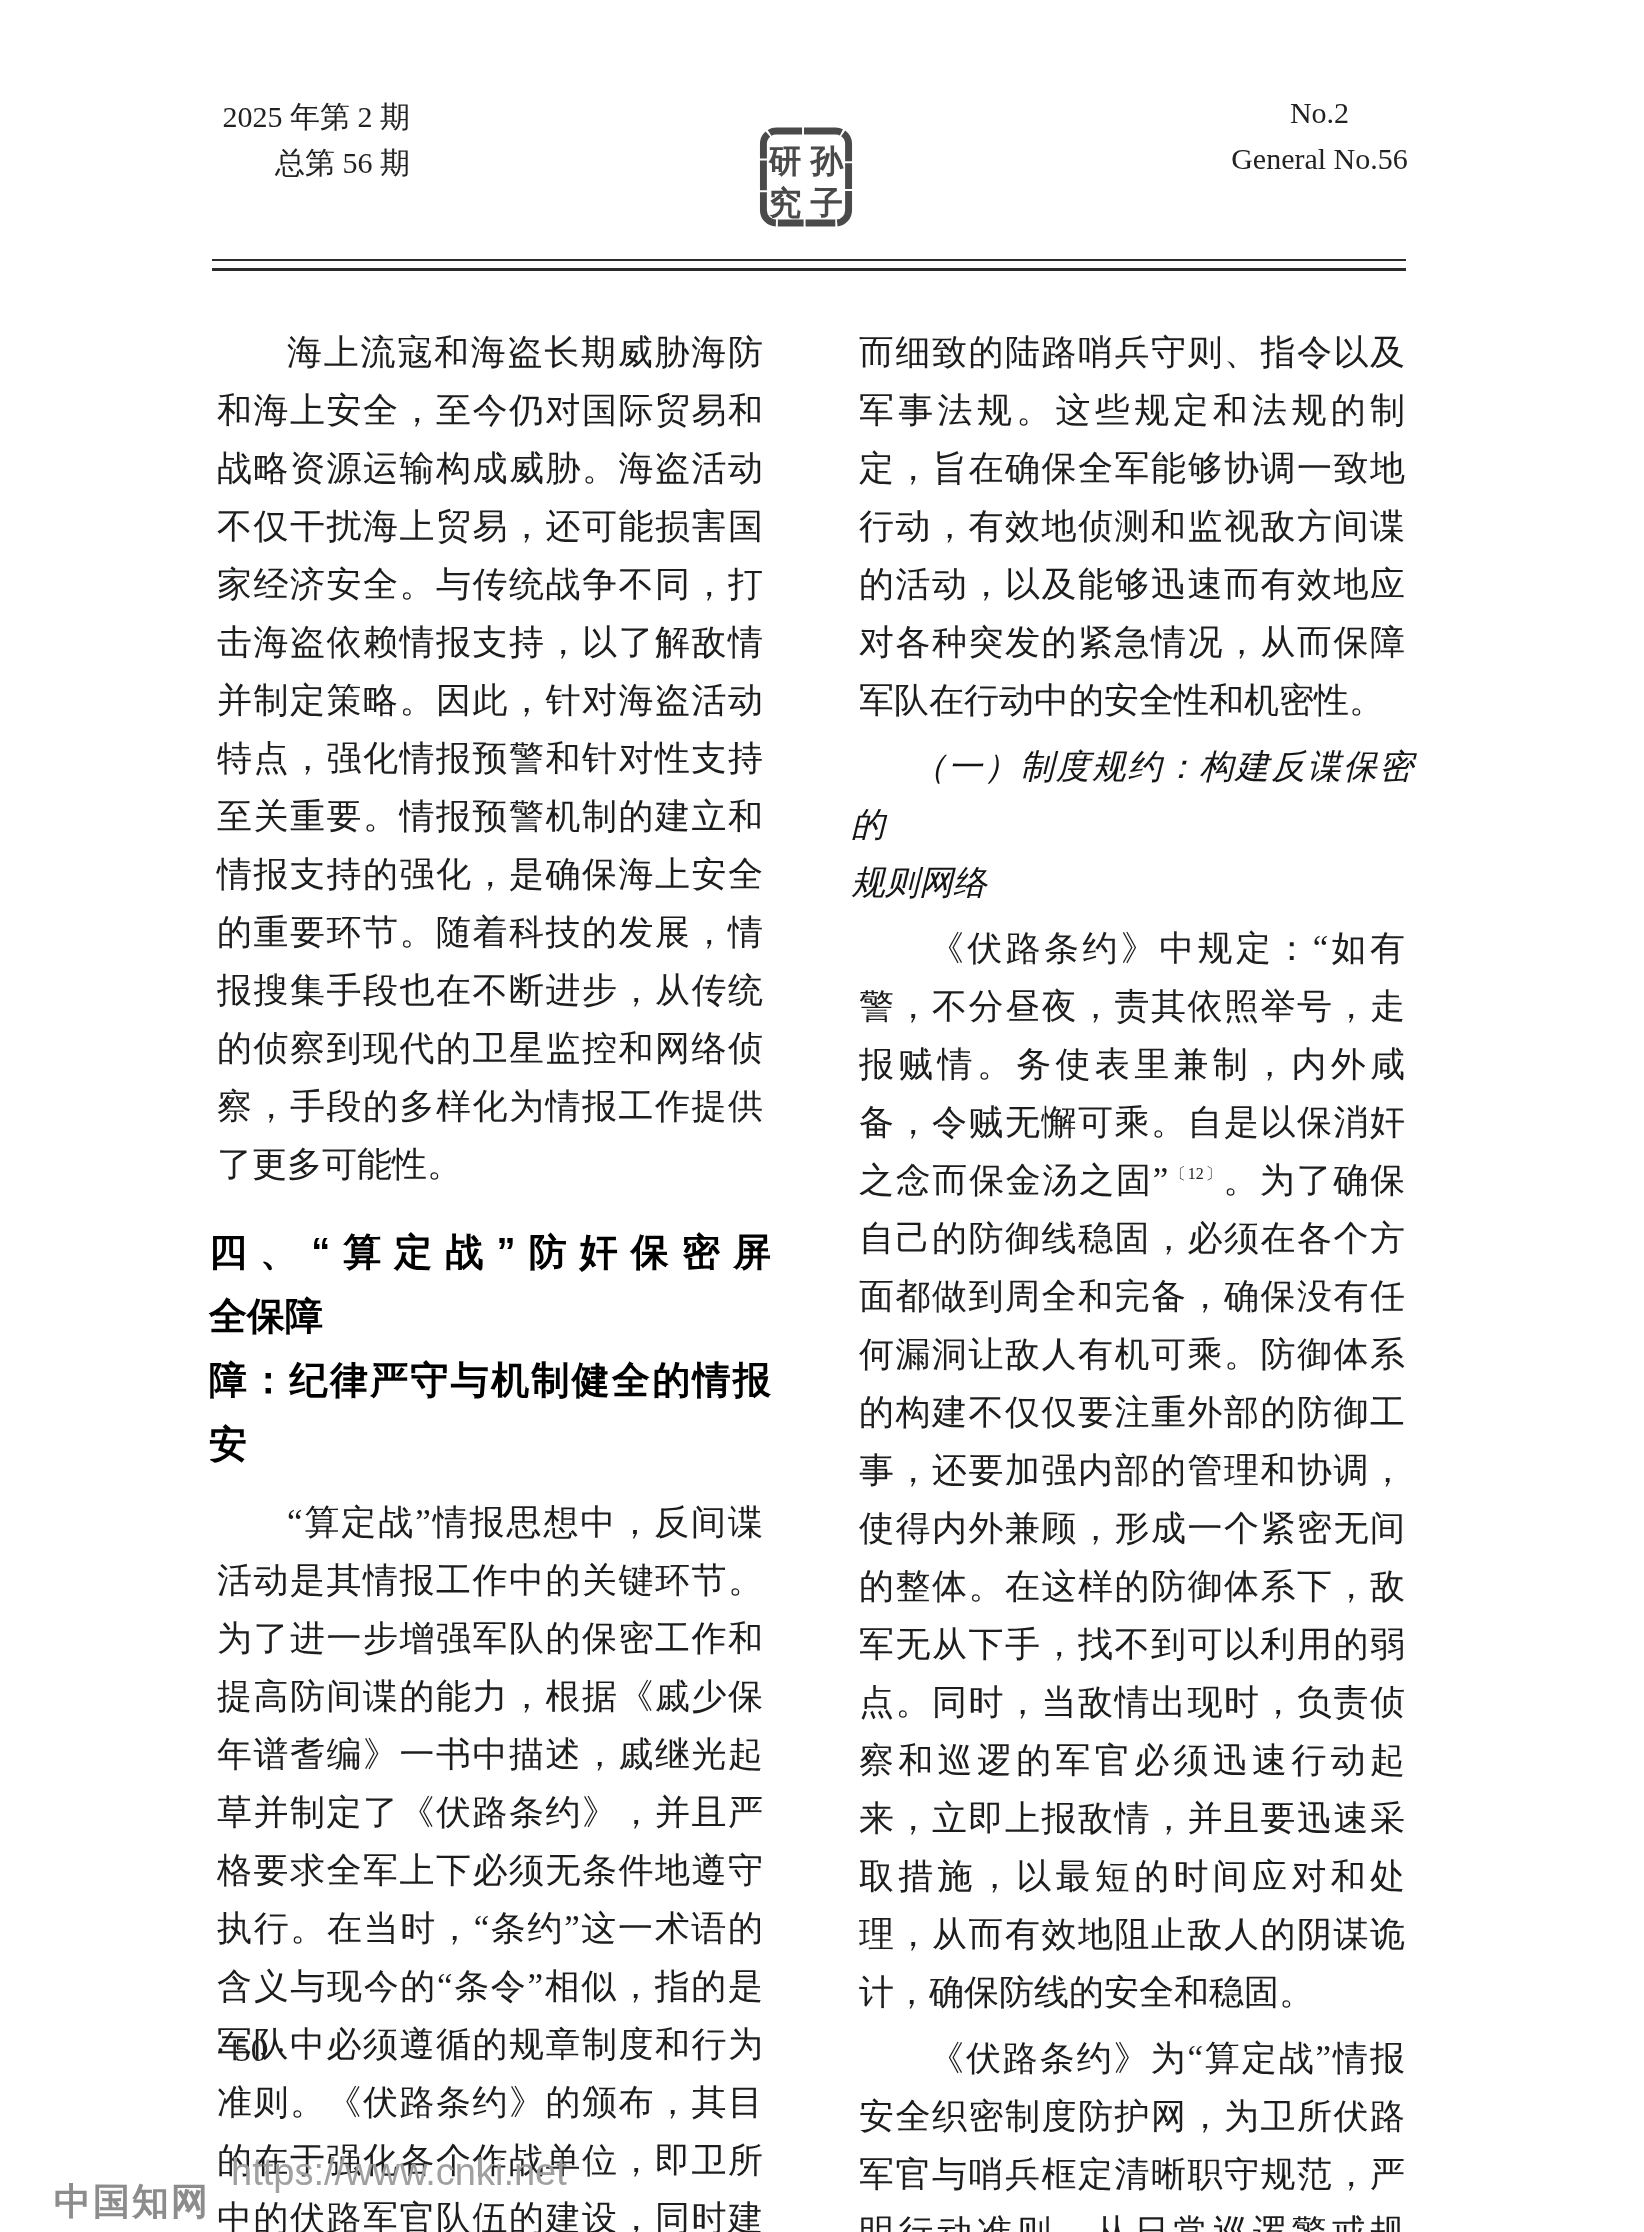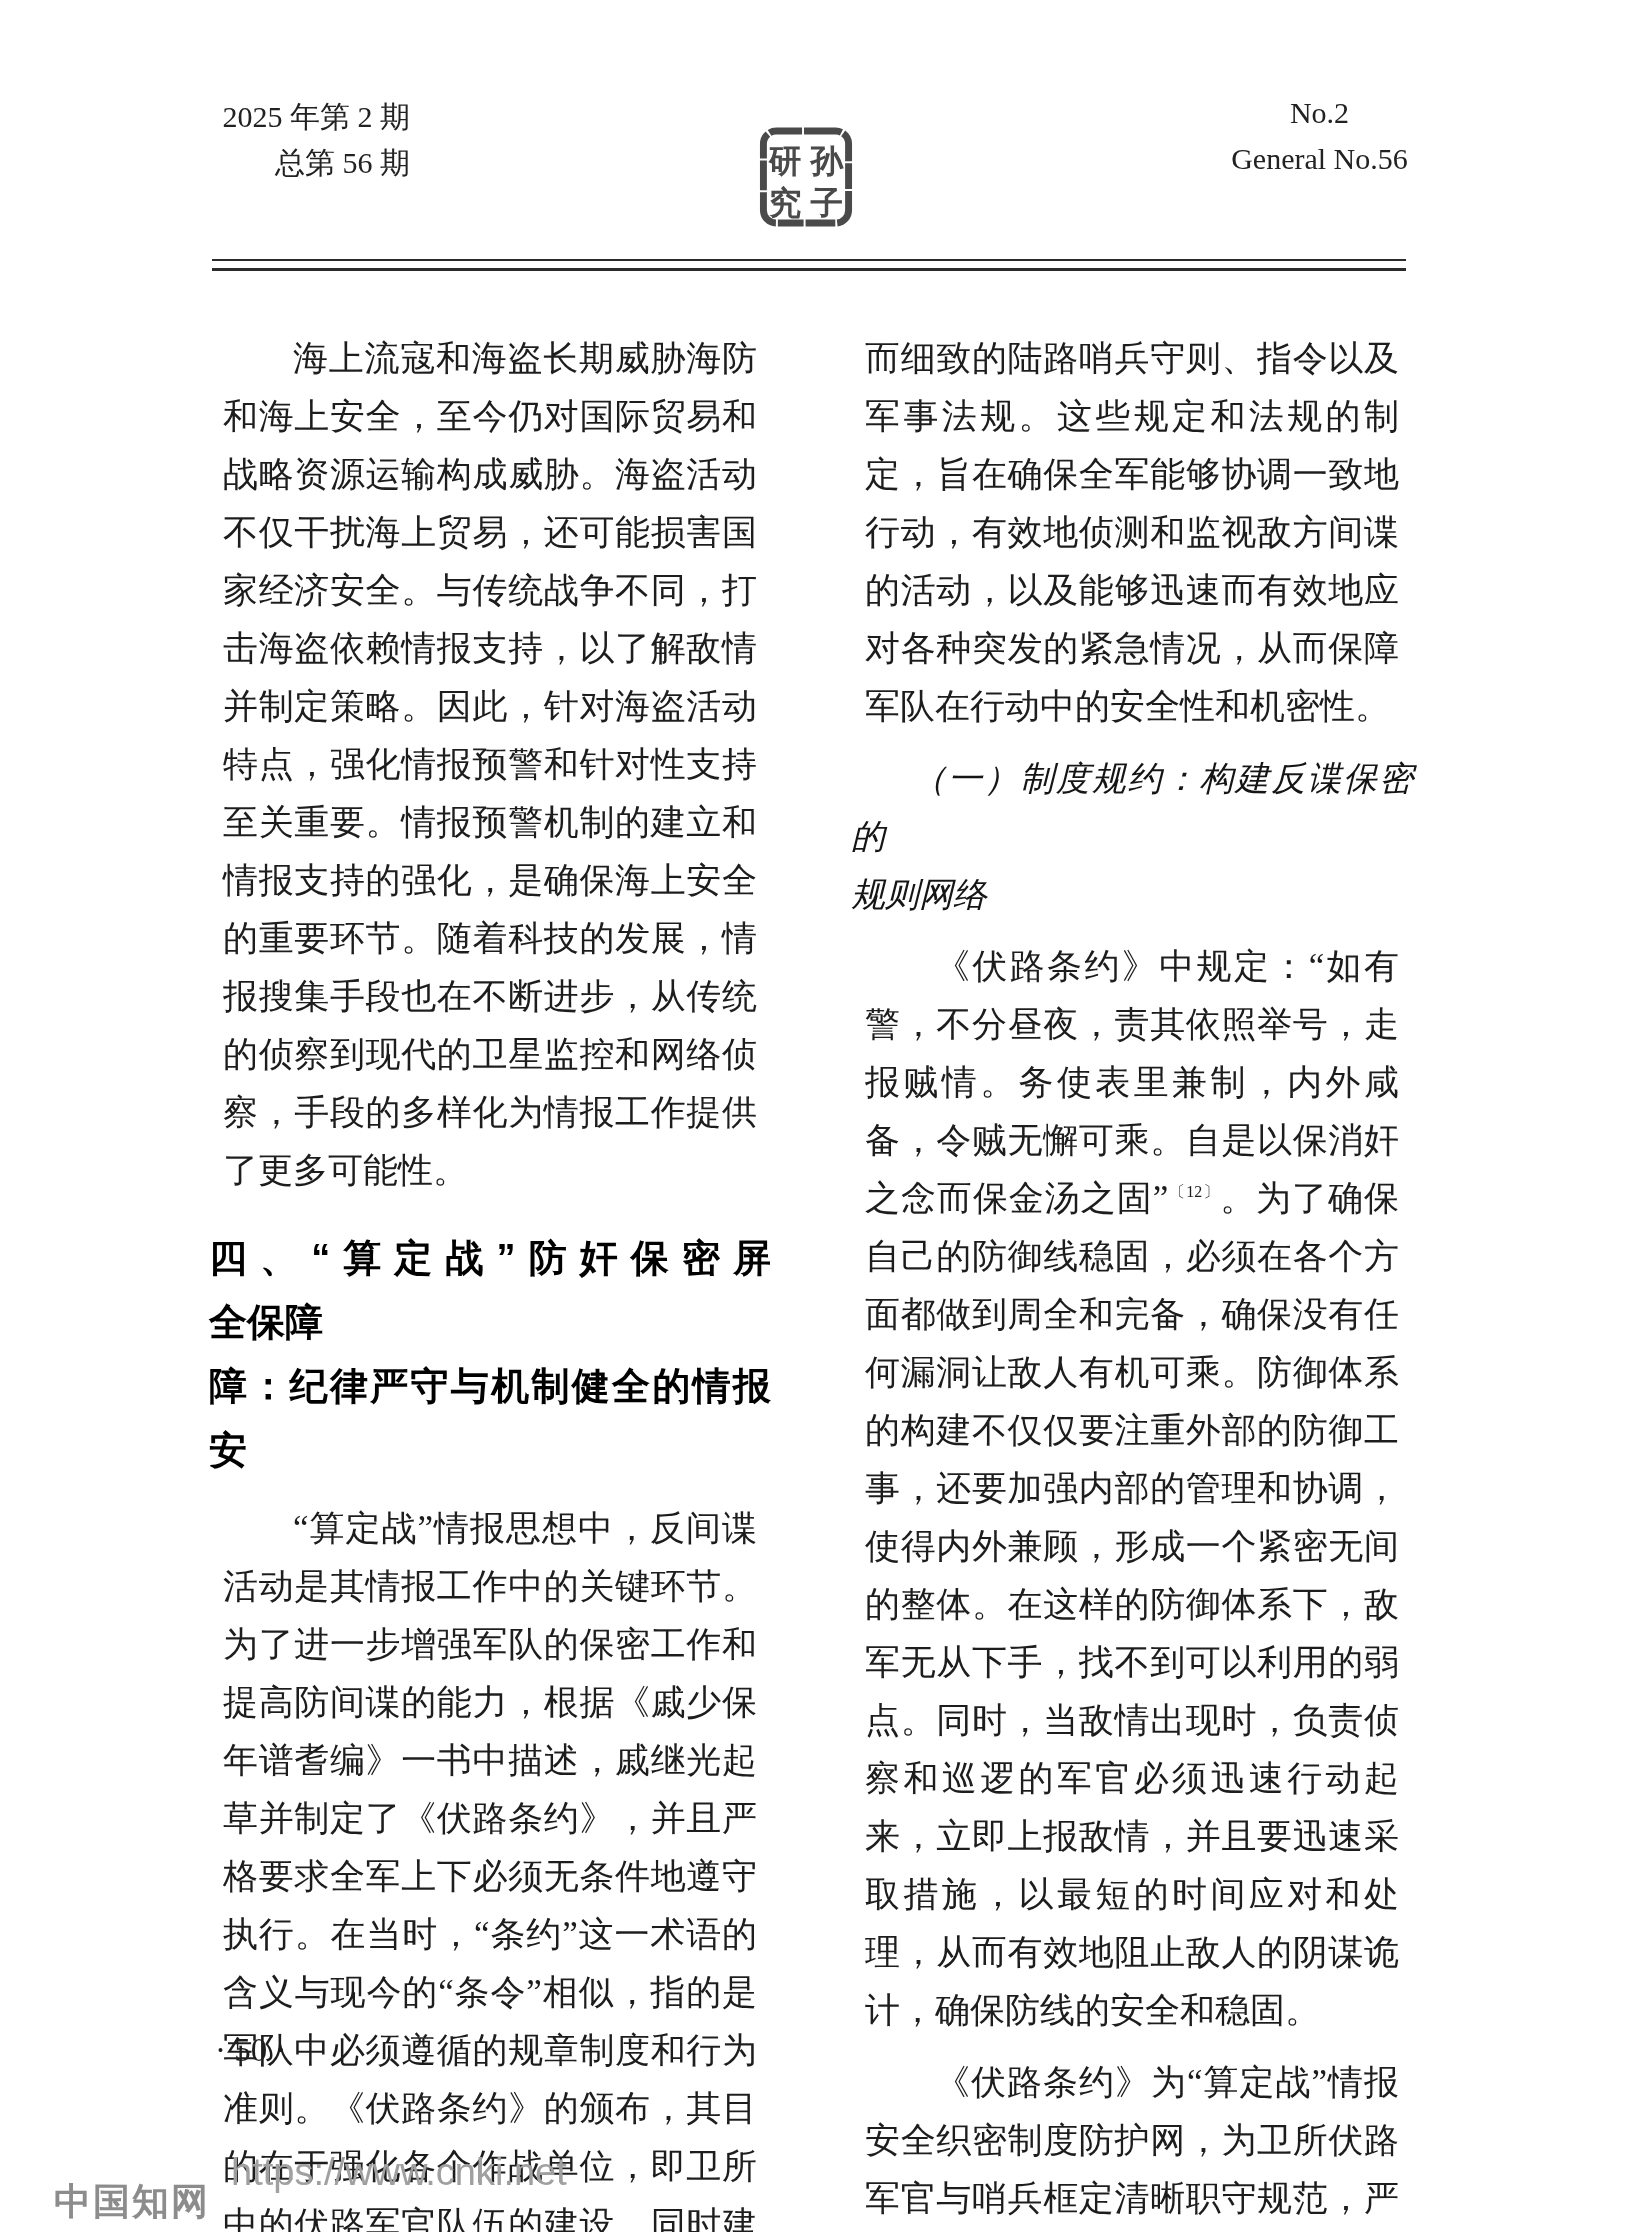--- a/index.html
+++ b/index.html
@@ -23,21 +23,21 @@
   .rule {
     position:absolute; left:212px; top:259px; width:1194px; height:7px;
     border-top:2px solid #2b2b2b; border-bottom:3px solid #2b2b2b;
   }
   .col {
     position:absolute; top:316px; width:562px;
     text-align:justify; font-size:35px; line-height:58px;
   }
   .col-left { left:209px; }
   .col-right { left:851px; }
-  .para { margin:14px; text-indent:2em; }
+  .para { margin:8px; text-indent:2em; }
   .para.cont { text-indent:0; }
   .heading {
     font-family:"Liberation Sans","DejaVu Sans",sans-serif;
     font-weight:700; font-size:38px; line-height:64px; color:#000;
     margin:26px 0 18px 0;
   }
   .heading .spread { text-align:justify; text-align-last:justify; }
   .subheading { font-style:italic; font-size:34px; line-height:58px; margin:0; color:#151515; }
   .subheading .spread { text-align:justify; text-align-last:justify; text-indent:1.8em; }
   sup.fn { font-size:16px; vertical-align:super; line-height:0; letter-spacing:0; }

